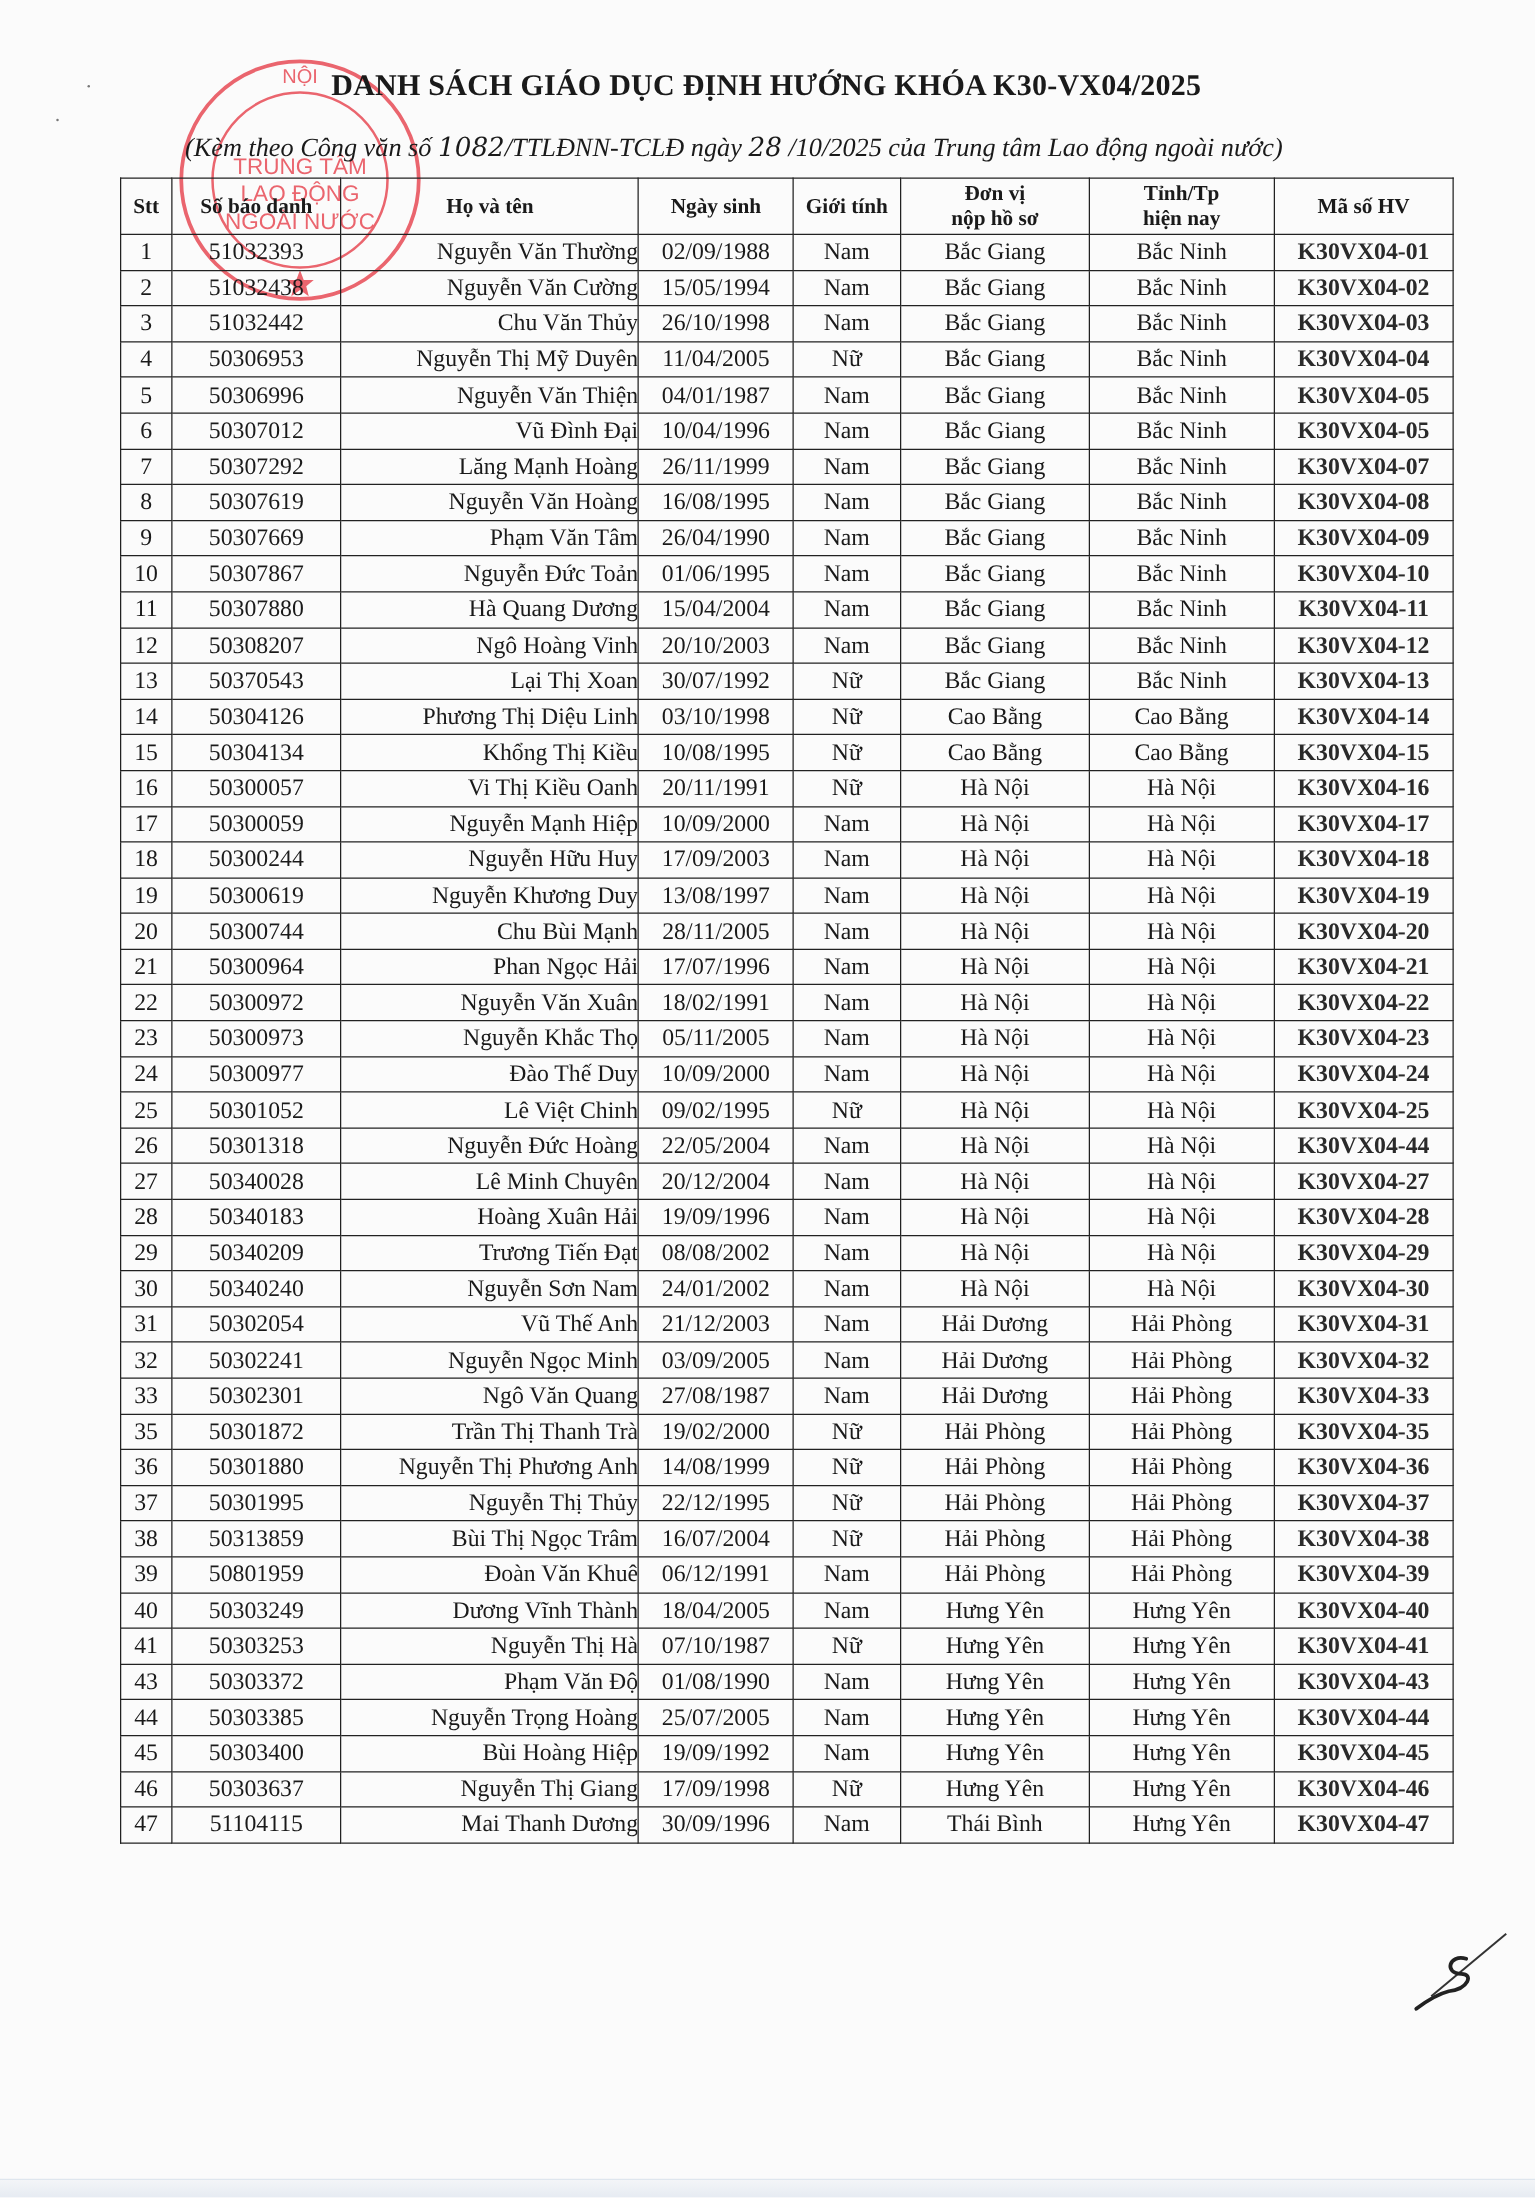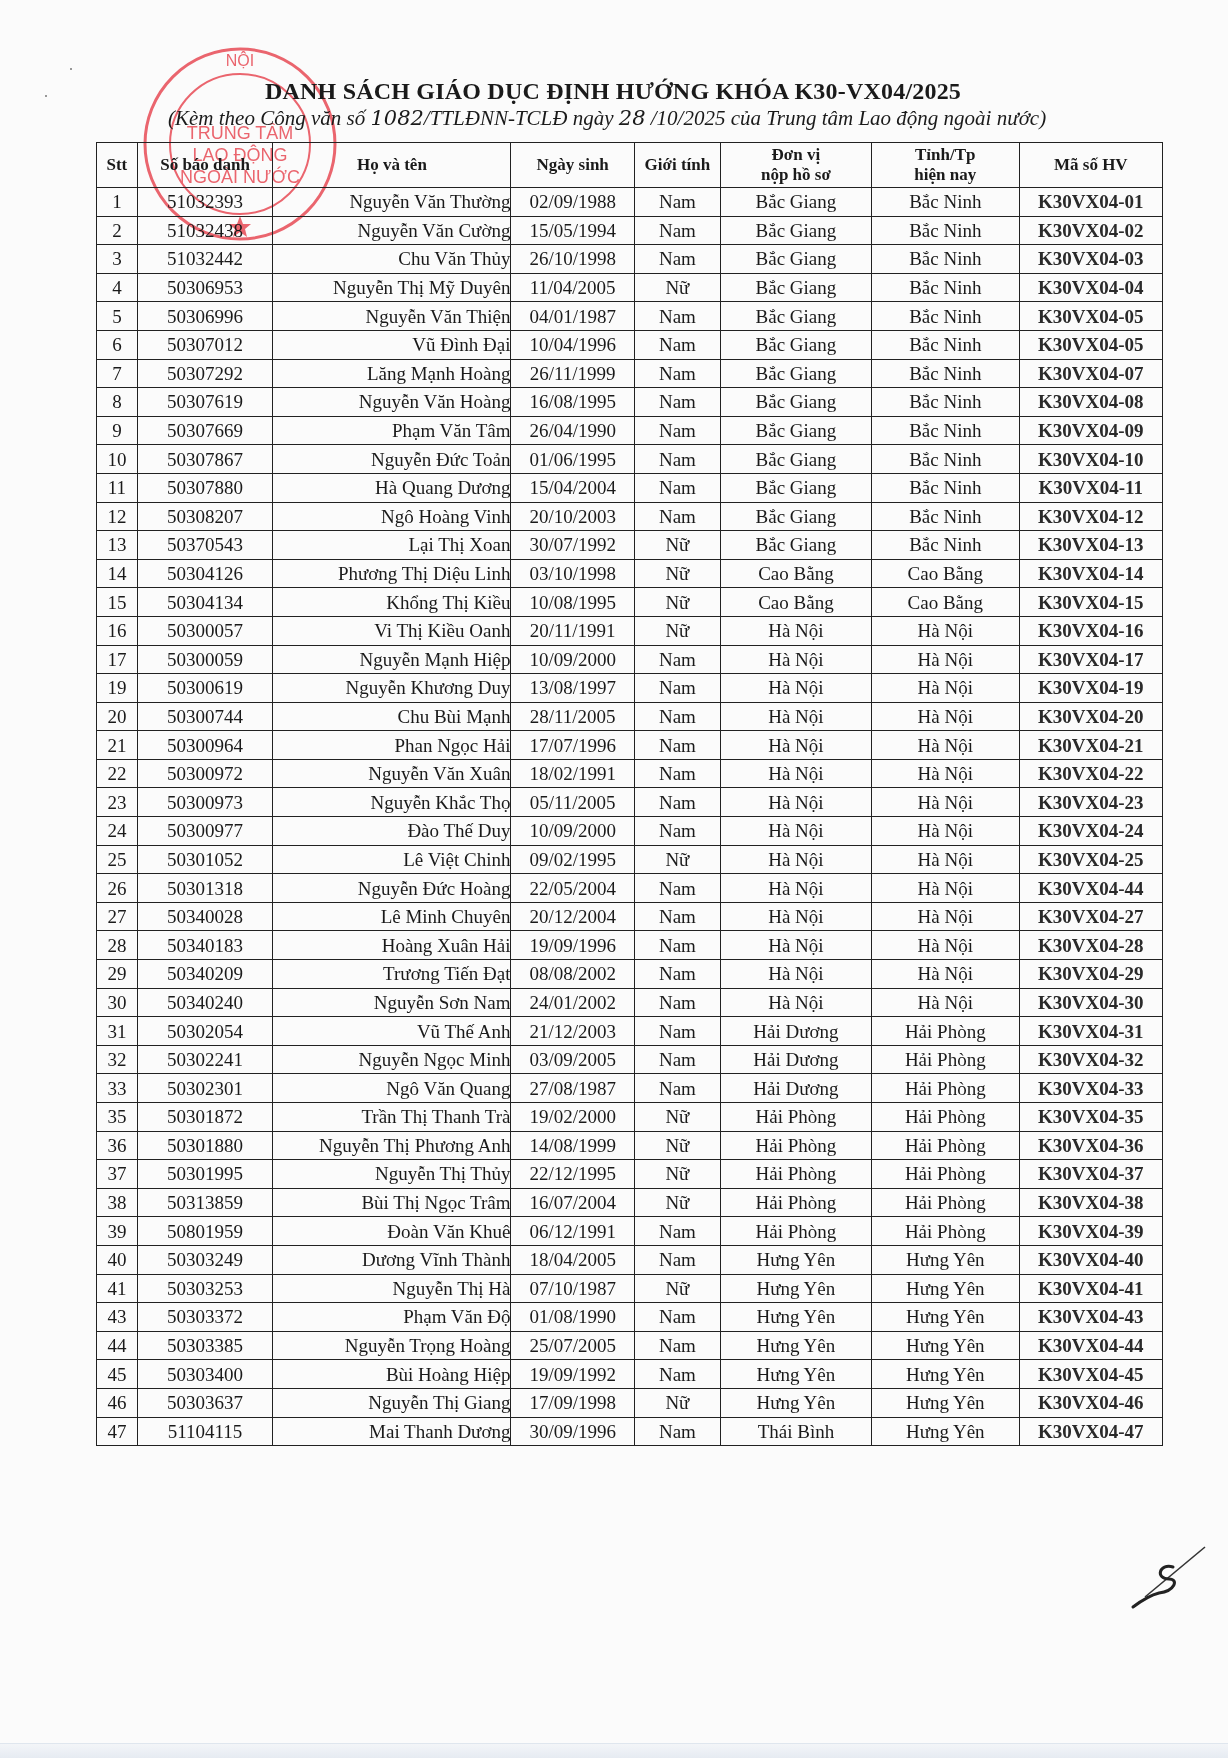--- a/index.html
+++ b/index.html
@@ -2,25 +2,25 @@
 <html><head>
 <meta charset="utf-8">
 <style>
   html, body { margin: 0; padding: 0; }
   body {
     width: 1228px; height: 1758px; background: #fbfbfb; position: relative; overflow: hidden;
     font-family: "Liberation Serif", "DejaVu Serif", serif; color: #1a1a1a;
   }
   .page-edge { position: absolute; left: 0; right: 0; bottom: 0; height: 14px; background: linear-gradient(#f3f5f8, #e6ebf2); border-top: 1px solid #dfe6ee; }
   .title {
-    position: absolute; left: 265px; top: 78px; width: 760px;
+    position: absolute; left: 265px; top: 56px; width: 760px;
     font-size: 24px; font-weight: bold; letter-spacing: 0.2px; white-space: nowrap;
   }
   .subtitle {
-    position: absolute; left: 168px; top: 106px; width: 1000px;
+    position: absolute; left: 148px; top: 106px; width: 1000px;
     font-size: 21px; font-style: italic; white-space: nowrap;
   }
   .subtitle .hand { font-family: "DejaVu Serif", serif; font-style: italic; font-size: 21px; }
   table.roster {
     position: absolute; left: 96px; top: 142px; width: 1067px;
     border-collapse: collapse; table-layout: fixed; font-family: Liberation Serif, serif;
   }
   table.roster th, table.roster td {
     border: 1.6px solid #222; padding: 0; overflow: hidden; white-space: nowrap;
   }
@@ -247,20 +247,30 @@
         <td class="c-stt">17</td>
         <td class="c-sbd">50300059</td>
         <td class="c-name">Nguyễn Mạnh Hiệp</td>
         <td class="c-dob">10/09/2000</td>
         <td class="c-sex">Nam</td>
         <td class="c-unit">Hà Nội</td>
         <td class="c-prov">Hà Nội</td>
         <td class="c-code">K30VX04-17</td>
       </tr>
       <tr>
+        <td class="c-stt">18</td>
+        <td class="c-sbd">50300244</td>
+        <td class="c-name">Nguyễn Hữu Huy</td>
+        <td class="c-dob">17/09/2003</td>
+        <td class="c-sex">Nam</td>
+        <td class="c-unit">Hà Nội</td>
+        <td class="c-prov">Hà Nội</td>
+        <td class="c-code">K30VX04-18</td>
+      </tr>
+      <tr>
         <td class="c-stt">19</td>
         <td class="c-sbd">50300619</td>
         <td class="c-name">Nguyễn Khương Duy</td>
         <td class="c-dob">13/08/1997</td>
         <td class="c-sex">Nam</td>
         <td class="c-unit">Hà Nội</td>
         <td class="c-prov">Hà Nội</td>
         <td class="c-code">K30VX04-19</td>
       </tr>
       <tr>

